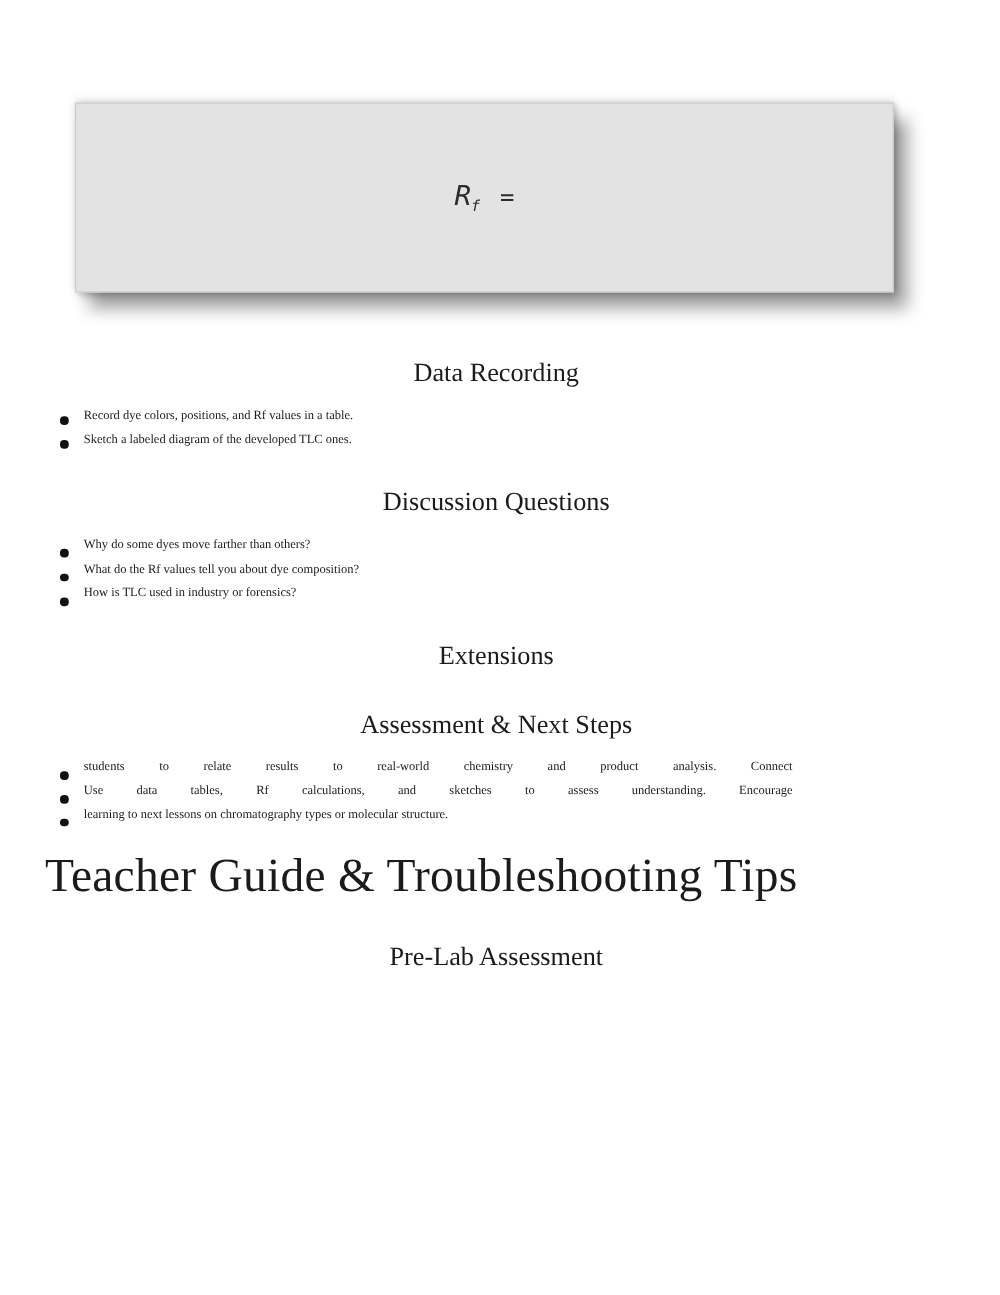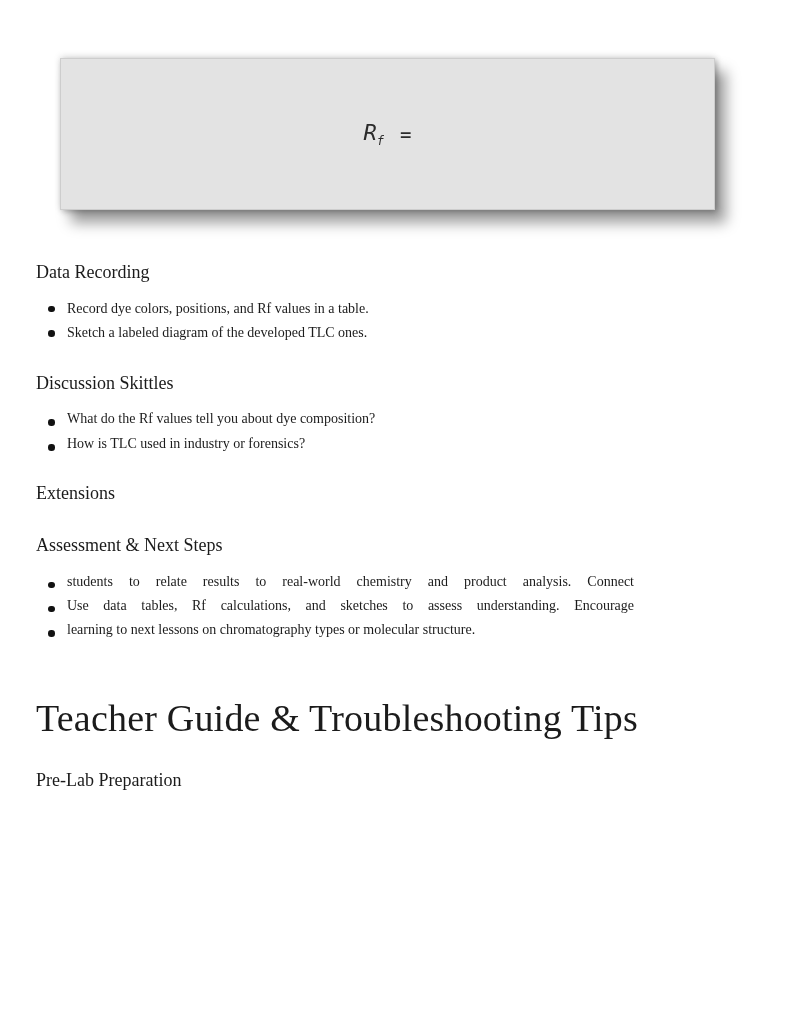--- a/index.html
+++ b/index.html
@@ -62,40 +62,41 @@
     margin: 6px 0 7px 0;
   }
 
   
   .content {
     padding: 0 42px 0 36px;
   }
   h1.doc-title {
     font-size: 38px;
     font-weight: 400;
-    margin: 57px 0 12px 0;
+    margin: 21px 0 12px 0;
     letter-spacing: 0.2px;
     line-height: 1.15;
   }
   h2.section-title {
-    font-size: 18px;
+    font-size: 21px;
     font-weight: 500;
     margin: 30px 0 15px 0;
     line-height: 1.2;
+    text-align: center;
   }
   h2.first-after-fig { margin-top: 52px; }
   ul.bullets {
     list-style: none;
     margin: 0;
     padding: 0;
   }
   ul.bullets li {
     position: relative;
     padding-left: 31px;
-    font-size: 14px;
+    font-size: 10px;
     line-height: 1.38;
     margin-bottom: 5.5px;
   }
   ul.bullets li::before {
     content: "";
     position: absolute;
     left: 12px;
     top: 7px;
     width: 6.5px;
     height: 6.5px;
@@ -106,48 +107,49 @@
   ul.assessment { width: 598px; }
   ul.assessment li { margin-bottom: 5px; }
   ul.assessment li.stretch { text-align: justify; text-align-last: justify; }
   ul.prelab li { text-align: justify; }
 </style>
 </head>
 <body>
 
 <div class="page">
 
-  <figure class="formula-fig" style="margin-block:0; margin-inline:0; margin-top:58px; margin-left:60px;justify-content:center;">
+  <figure class="formula-fig" style="margin-block:0; margin-inline:0; margin-top:82px; margin-left:60px;justify-content:center;">
     <div class="formula">
       <span class="rf-symbol"><span>R</span><span class="sub">f</span></span>
       <span class="equals">=</span>
     </div>
   </figure>
 
   <div class="content">
 
     <h2 class="section-title first-after-fig">Data Recording</h2>
     <ul class="bullets">
       <li>Record dye colors, positions, and Rf values in a table.</li>
       <li>Sketch a labeled diagram of the developed TLC ones.</li>
     </ul>
 
-    <h2 class="section-title">Discussion Skittles</h2>
+    <h2 class="section-title">Discussion Questions</h2>
     <ul class="bullets low-dots">
+      <li>Why do some dyes move farther than others?</li>
       <li>What do the Rf values tell you about dye composition?</li>
       <li>How is TLC used in industry or forensics?</li>
     </ul>
 
     <h2 class="section-title">Extensions</h2>
 
     <h2 class="section-title">Assessment &amp; Next Steps</h2>
     <ul class="bullets assessment low-dots">
       <li class="stretch">students to relate results to real-world chemistry and product analysis. Connect</li>
       <li class="stretch">Use data tables, Rf calculations, and sketches to assess understanding. Encourage</li>
       <li>learning to next lessons on chromatography types or molecular structure.</li>
     </ul>
 
     <h1 class="doc-title">Teacher Guide &amp; Troubleshooting Tips</h1>
 
-    <h2 class="section-title">Pre-Lab Preparation</h2>
+    <h2 class="section-title">Pre-Lab Assessment</h2>
 
   </div>
 </div>
 
 </body></html>

